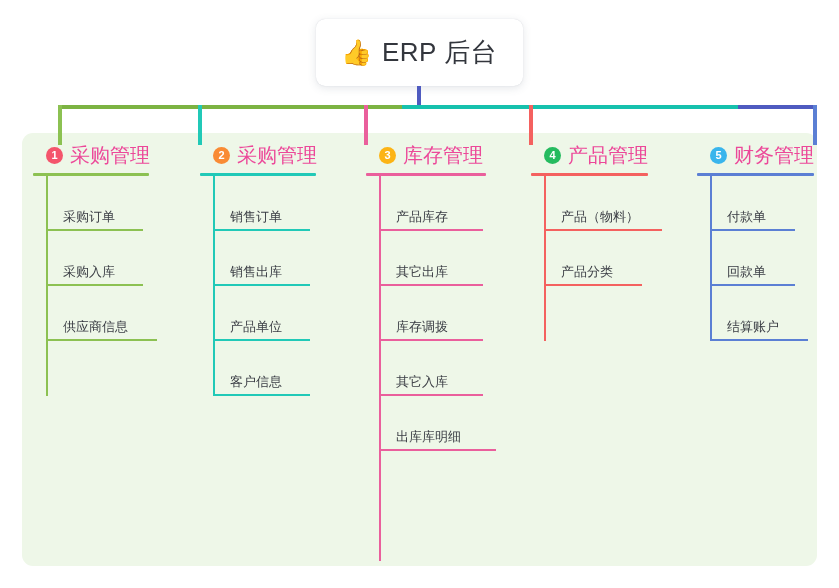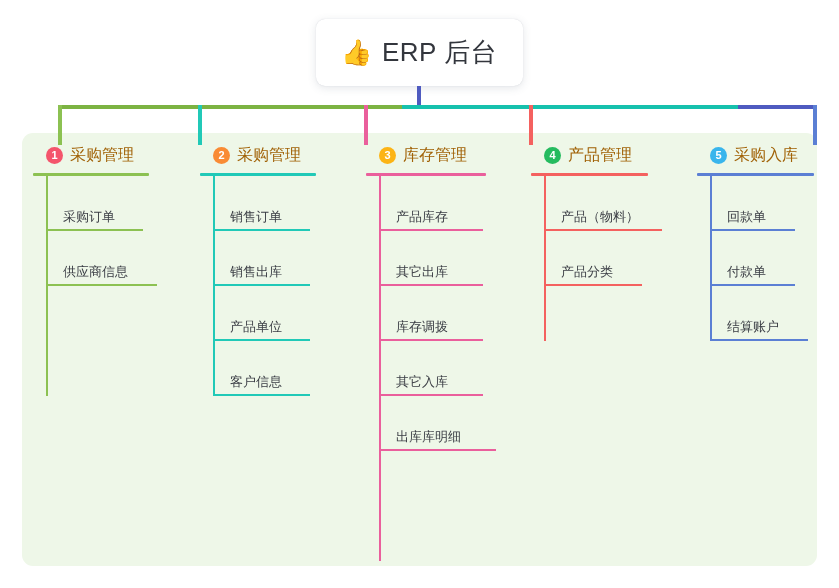--- a/index.html
+++ b/index.html
@@ -59,21 +59,21 @@
     display:flex;align-items:center;gap:7px;
     height:25px;padding-left:13px;
     box-sizing:border-box;
   }
   .badge{
     width:17px;height:17px;border-radius:50%;
     color:#fff;font-size:11px;font-weight:bold;
     display:flex;align-items:center;justify-content:center;
     flex:0 0 auto;line-height:1;
   }
-  .col-title{font-size:16px;color:#a16207;white-space:nowrap;}
+  .col-title{font-size:20px;color:#ec4899;white-space:nowrap;}
   .head-bar{height:3px;margin-top:5px;border-radius:1px;}
 
   
   .items{position:relative;padding-left:13px;box-sizing:border-box;}
   .spine{position:absolute;left:13px;top:0;width:2px;}
   .item{
     position:relative;height:55px;box-sizing:border-box;
     display:flex;align-items:flex-end;
   }
   .item-label{
@@ -110,20 +110,24 @@
           <span class="col-title">采购管理</span>
         </div>
         <div class="head-bar" style="width: 116px; background: rgb(140, 193, 82);"></div>
         <div class="items">
           <div class="spine" style="background: rgb(140, 193, 82); height: 220px;"></div>
           <div class="item">
             <span class="item-label">采购订单</span>
             <div class="item-rule" style="width: 97px; background: rgb(140, 193, 82);"></div>
           </div>
           <div class="item">
+            <span class="item-label">采购入库</span>
+            <div class="item-rule" style="width: 97px; background: rgb(140, 193, 82);"></div>
+          </div>
+          <div class="item">
             <span class="item-label">供应商信息</span>
             <div class="item-rule" style="width: 111px; background: rgb(140, 193, 82);"></div>
           </div>
         </div>
       </div>
       <div class="col" style="left: 200px;">
         <div class="col-head">
           <span class="badge" style="background: rgb(249, 139, 52);">2</span>
           <span class="col-title">采购管理</span>
         </div>
@@ -192,31 +196,31 @@
           </div>
           <div class="item">
             <span class="item-label">产品分类</span>
             <div class="item-rule" style="width: 98px; background: rgb(244, 97, 95);"></div>
           </div>
         </div>
       </div>
       <div class="col" style="left: 697px;">
         <div class="col-head">
           <span class="badge" style="background: rgb(57, 181, 236);">5</span>
-          <span class="col-title">采购入库</span>
+          <span class="col-title">财务管理</span>
         </div>
         <div class="head-bar" style="width: 117px; background: rgb(91, 127, 212);"></div>
         <div class="items">
           <div class="spine" style="background: rgb(91, 127, 212); height: 165px;"></div>
           <div class="item">
+            <span class="item-label">付款单</span>
+            <div class="item-rule" style="width: 85px; background: rgb(91, 127, 212);"></div>
+          </div>
+          <div class="item">
             <span class="item-label">回款单</span>
-            <div class="item-rule" style="width: 85px; background: rgb(91, 127, 212);"></div>
-          </div>
-          <div class="item">
-            <span class="item-label">付款单</span>
             <div class="item-rule" style="width: 85px; background: rgb(91, 127, 212);"></div>
           </div>
           <div class="item">
             <span class="item-label">结算账户</span>
             <div class="item-rule" style="width: 98px; background: rgb(91, 127, 212);"></div>
           </div>
         </div>
       </div>
     </div>
 <div class="ln drop" style="left: 58px; background: rgb(140, 193, 82);"></div>

